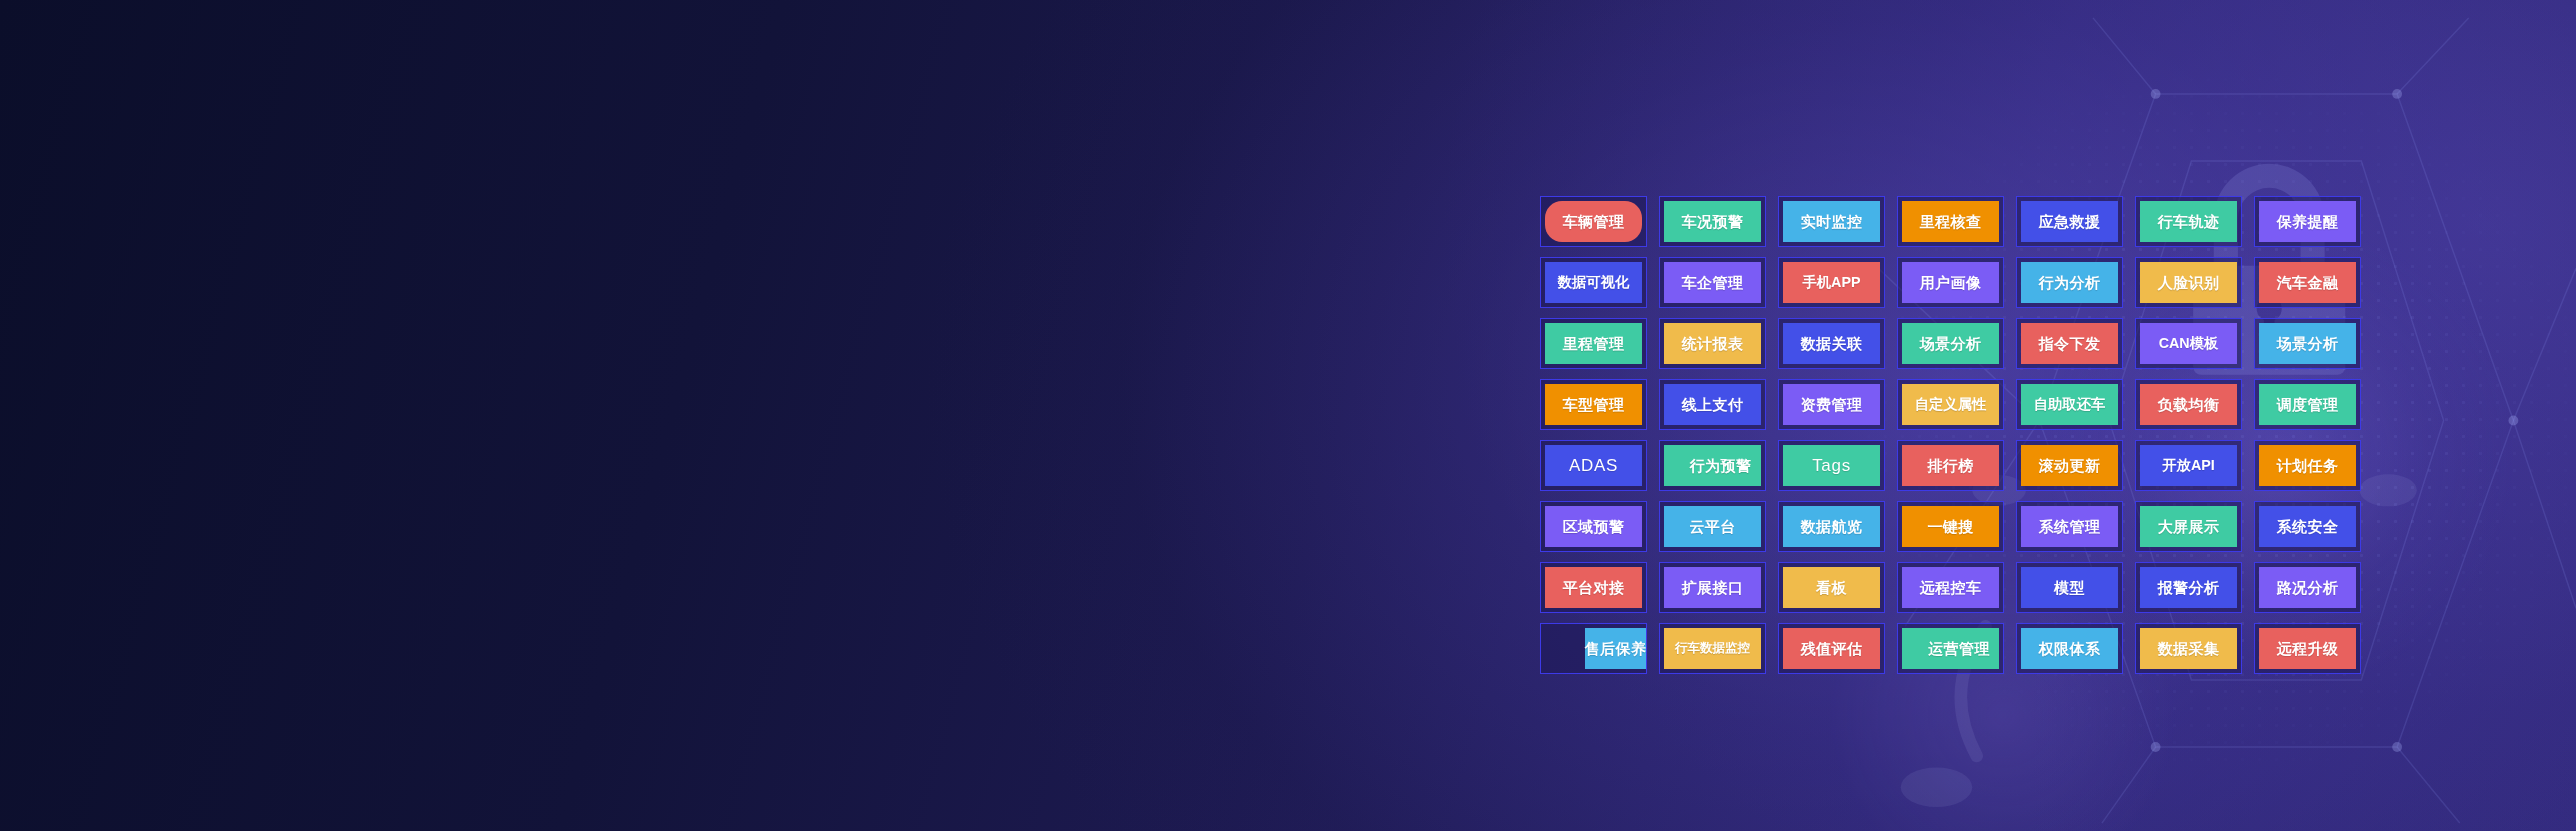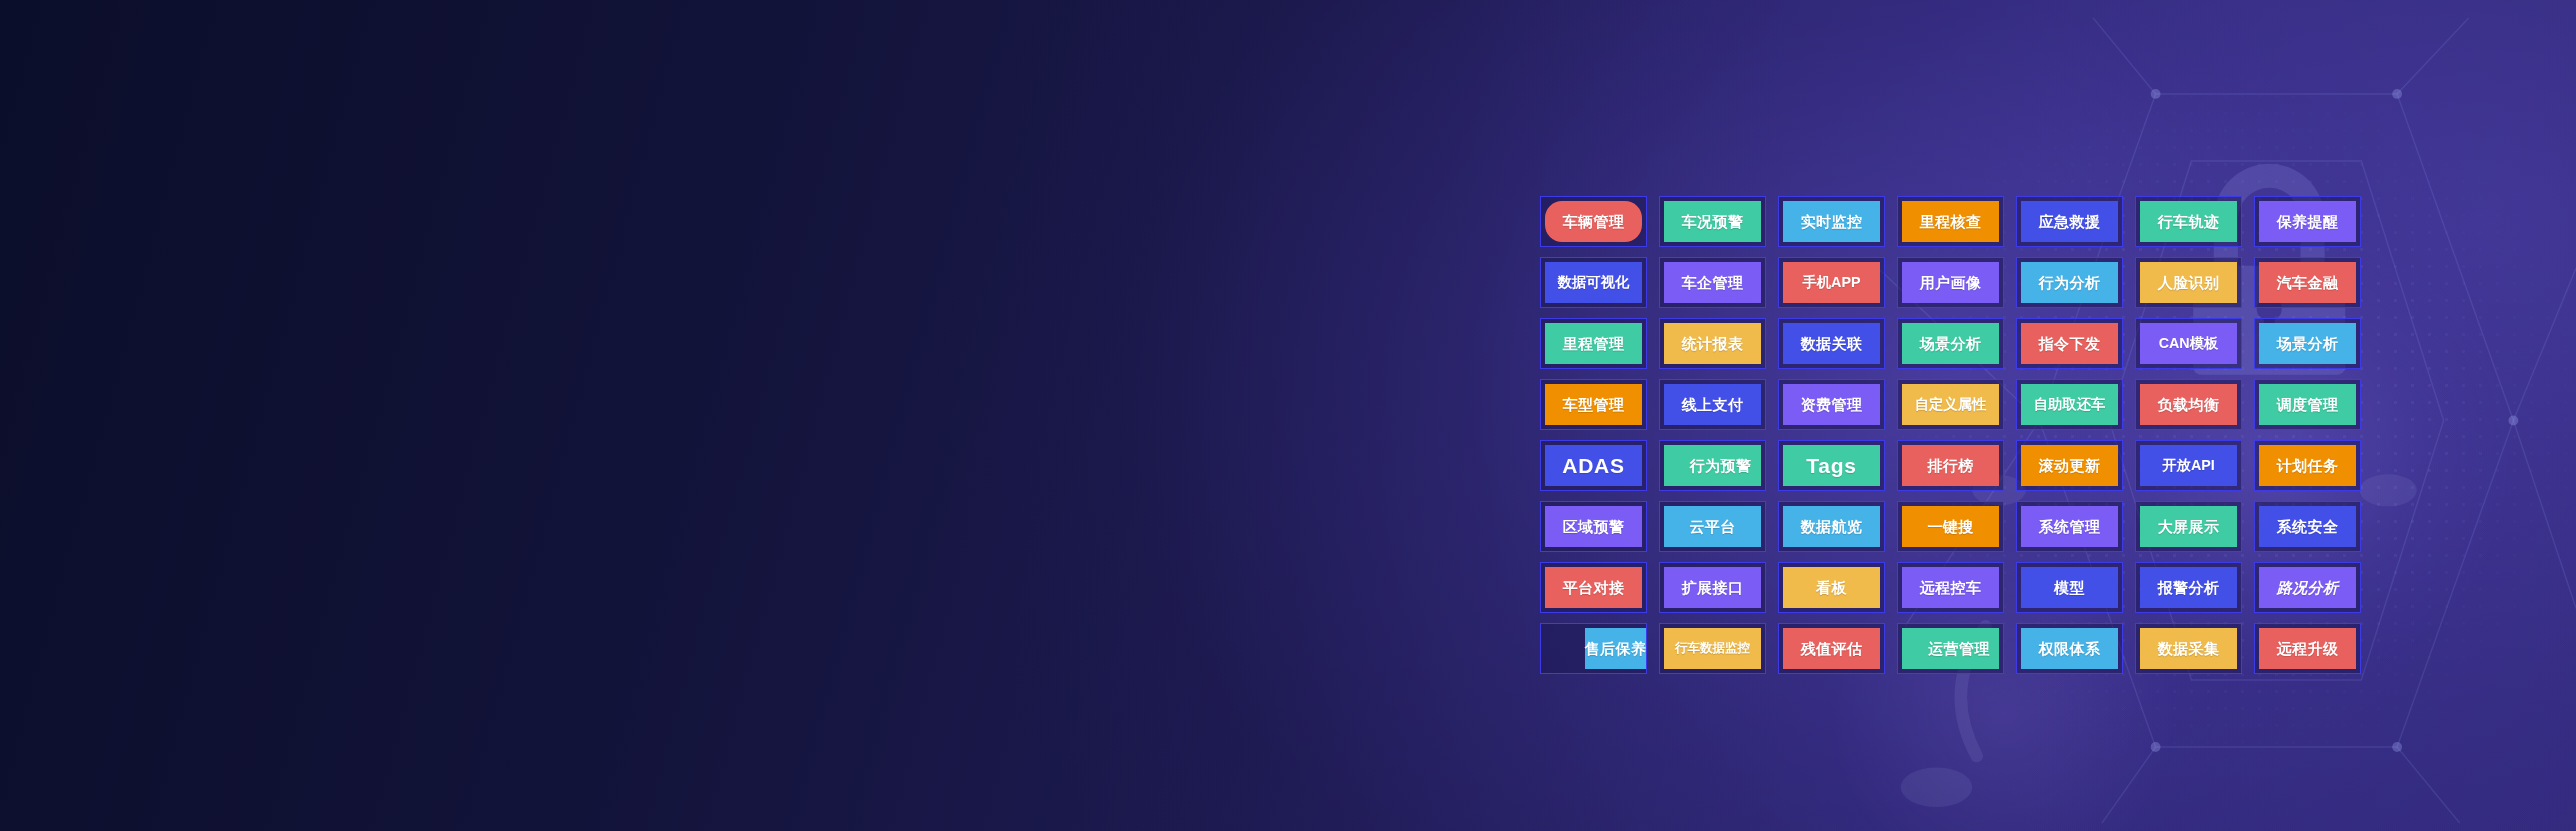--- a/index.html
+++ b/index.html
@@ -120,21 +120,21 @@
     font-size: 15px;
     font-weight: 700;
     letter-spacing: 0.4px;
     line-height: 1;
     white-space: nowrap;
     text-shadow: 0 0.9px 0.9px rgba(0,0,0,0.16);
     user-select: none;
   }
   .tile.len6 { font-size: 12.5px; letter-spacing: 0px; }
   .tile.len5 { font-size: 14.3px; letter-spacing: 0px; }
-  .tile.latin { font-weight: 700; font-size: 21px; letter-spacing: 0.7px; }
+  .tile.latin { font-weight: 400; font-size: 17px; letter-spacing: 0.7px; }
 </style>
 </head>
 <body>
 
 <div id="stage">
 
   <div class="bg-art">
     <div class="bg-glow-a"></div>
     <div class="bg-glow-b"></div>
     <div class="bg-dots"></div>
@@ -416,21 +416,21 @@
           <div class="tile" style="background: rgb(67, 80, 232);">模型</div>
         </div>
       </div>
       <div class="cell">
         <div class="cell-frame">
           <div class="tile" style="background: rgb(67, 80, 232);">报警分析</div>
         </div>
       </div>
       <div class="cell">
         <div class="cell-frame">
-          <div class="tile" style="background: rgb(123, 92, 245); font-style: italic;">路况分析</div>
+          <div class="tile" style="background: rgb(123, 92, 245);">路况分析</div>
         </div>
       </div>
       <div class="cell">
         <div class="cell-frame">
           <div class="tile" style="background: rgb(69, 179, 232); margin-left: 44px;">售后保养</div>
         </div>
       </div>
       <div class="cell">
         <div class="cell-frame">
           <div class="tile len6" style="background: rgb(240, 187, 75);">行车数据监控</div>

